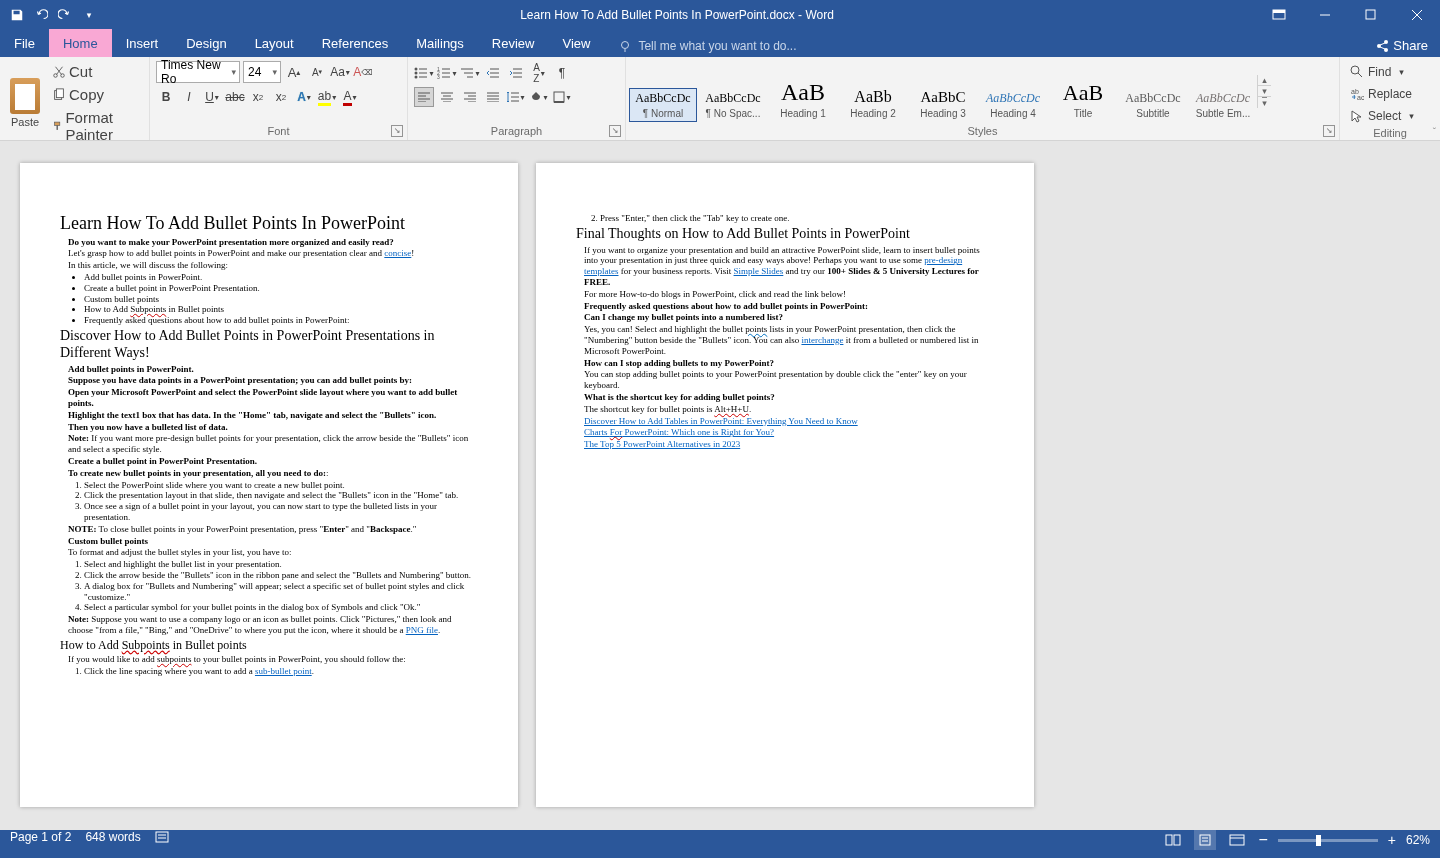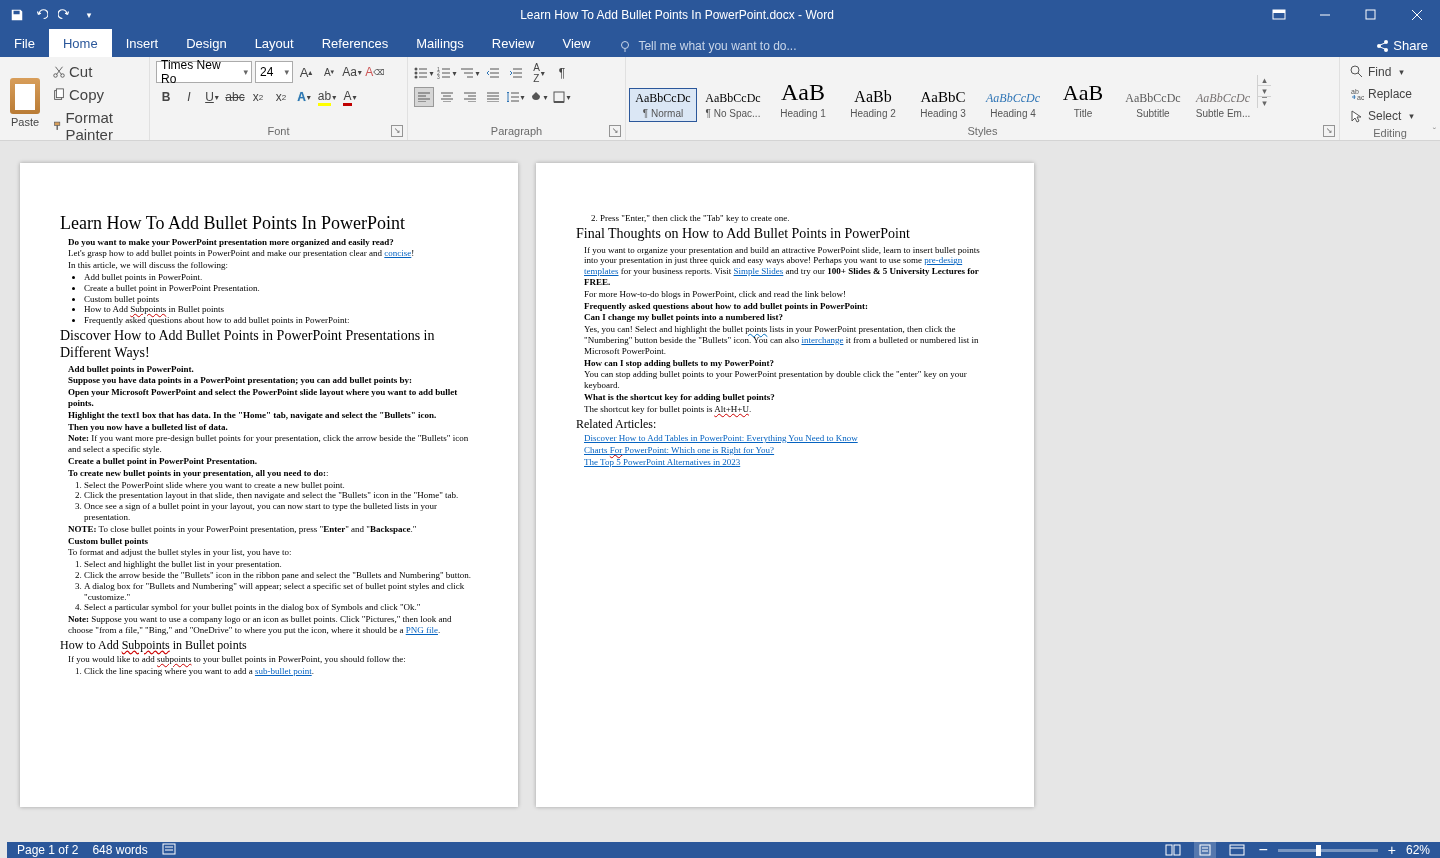--- a/index.html
+++ b/index.html
@@ -11,21 +11,21 @@
 .titlebar .qat-icon { width: 18px; height: 18px; display: flex; align-items: center; justify-content: center; }
 .titlebar .title { flex: 1; text-align: center; }
 .titlebar .wincontrols { display: flex; }
 .titlebar .wincontrols div { width: 46px; height: 29px; display: flex; align-items: center; justify-content: center; }
 .titlebar .extra { width: 46px; display:flex; align-items:center; justify-content:center; }
 
 
 .tabs { background: #2b579a; height: 28px; display: flex; align-items: flex-end; padding-left: 0; font-size: 13px; color: #fff; }
 .tab-file { background: #2b579a; color: #fff; padding: 6px 14px; height: 28px; display:flex; align-items:center; }
 .tab { padding: 6px 14px; height: 28px; cursor: pointer; display:flex; align-items:center; }
-.tab.active { background: #ffffff; color: #2b579a; font-weight: 400; }
+.tab.active { background: #f9a8d4; color: #2b579a; font-weight: 400; }
 .tellme { display: flex; align-items: center; gap: 6px; margin-left: 14px; color: #c9d6e9; font-size: 12px; padding-bottom:4px;}
 .share-btn { margin-left: auto; display:flex; align-items:center; gap:4px; padding: 4px 12px; }
 
 
 .ribbon { background: #f3f3f3; border-bottom: 1px solid #d4d4d4; height: 84px; display: flex; position:relative;}
 .group { border-right: 1px solid #e0e0e0; display: flex; flex-direction: column; justify-content: space-between; }
 .group-body { flex:1; display:flex; align-items:center; padding: 4px 6px 0 6px; }
 .group-label { font-size: 11px; color: #6a6a6a; text-align: center; padding-bottom: 3px; position:relative; }
 .group-label .launcher { position:absolute; right:4px; bottom:3px; width:12px; height:12px; border:1px solid #949494; font-size:8px; line-height:9px; text-align:center; color:#6a6a6a;}
 .btn { padding: 2px 4px; display: flex; align-items: center; gap: 3px; font-size: 15px; color: #444; }
@@ -64,21 +64,21 @@
 .page h2 { font-size:14px; font-weight:400; margin:2px 0;}
 .page h3 { font-size:12px; font-weight:400; margin:2px 0;}
 .page b { font-weight:bold;}
 .page a { color:#0563c1; text-decoration:underline;}
 .page ul, .page ol { margin-left: 24px;}
 .page p { margin:1px 8px;}
 .spellerr { text-decoration: underline wavy #c00; }
 .blueerr { text-decoration: underline wavy #0070c0;}
 
 
-.statusbar { position:absolute; bottom:0; left:7px; right:0; height:16px; background:#2b579a; color:#fff; display:flex; align-items:center; font-size:12px; padding: 0 10px; gap:14px;}
+.statusbar { position:absolute; bottom:0; left:0; right:0; height:28px; background:#2b579a; color:#fff; display:flex; align-items:flex-start; font-size:12px; padding: 0 10px; gap:14px;}
 .statusbar .right { margin-left:auto; display:flex; align-items:center; gap:10px;}
 .viewbtn { width:22px; height:20px; display:flex; align-items:center; justify-content:center;}
 .viewbtn.active { background: rgba(255,255,255,0.2);}
 .zoom-slider { width:100px; height:3px; background: #7b97c1; position:relative;}
 .zoom-slider .thumb{ position:absolute; left:38%; top:-4px; width:5px; height:11px; background:#fff;}
 </style>
 </head>
 <body>
 
 <div class="titlebar">
@@ -189,21 +189,21 @@
             <span>Format Painter</span>
           </div>
       </div>
     </div>
     <div class="group-label"><span>Clipboard</span><span class="launcher">↘</span></div>
   </div>
 
   <div class="group" style="width:258px;">
     <div class="group-body" style="flex-direction:column; align-items:flex-start; gap:4px;">
       <div class="fontrow">
-        <div class="combo" style="width:96px;">Times New Ro</div>
+        <div class="combo" style="width:84px;">Times New Ro</div>
         <div class="combo" style="width:38px;">24</div>
         <div class="smallbtn" style="font-size:13px;">A<span style="font-size:8px;vertical-align:super;">▴</span></div>
         <div class="smallbtn" style="font-size:10px;">A<span style="font-size:7px;vertical-align:super;">▾</span></div>
         <div class="smallbtn drop">Aa</div>
         <div class="smallbtn">
             <span style="color:#c55;">A</span>
             <sub style="font-size:8px;">⌫</sub>
           </div>
       </div>
       <div class="fontrow">
@@ -478,21 +478,20 @@
       <h2>Final Thoughts on How to Add Bullet Points in PowerPoint</h2>
       <p><span>If you want to organize your presentation and build an attractive PowerPoint slide, learn to insert bullet points into your presentation in just three quick and easy ways above! Perhaps you want to use some </span><a>pre-design templates</a><span> for your business reports. Visit </span><a>Simple Slides</a><span> and try our </span><b>100+ Slides &amp; 5 University Lectures for FREE.</b></p>
       <p>For more How-to-do blogs in PowerPoint, click and read the link below!</p>
       <p><b>Frequently asked questions about how to add bullet points in PowerPoint:</b></p>
       <p><b>Can I change my bullet points into a numbered list?</b></p>
       <p><span>Yes, you can! Select and highlight the bullet </span><span class="blueerr">points</span><span> lists in your PowerPoint presentation, then click the "Numbering" button beside the "Bullets" icon. You can also </span><a>interchange</a><span> it from a bulleted or numbered list in Microsoft PowerPoint.</span></p>
       <p><b>How can I stop adding bullets to my PowerPoint?</b></p>
       <p>You can stop adding bullet points to your PowerPoint presentation by double click the "enter" key on your keyboard.</p>
       <p><b>What is the shortcut key for adding bullet points?</b></p>
       <p><span>The shortcut key for bullet points is </span><span class="spellerr">Alt+H+U</span><span>.</span></p>
-      <h3>Related Articles:</h3>
       <p><a>Discover How to Add Tables in PowerPoint: Everything You Need to Know</a></p>
       <p><a>Charts <span class="spellerr">For</span> PowerPoint: Which one is Right for You?</a></p>
       <p><a>The Top 5 PowerPoint Alternatives in 2023</a></p>
     </div>
   </div>
 </div>
 
 <div class="statusbar">
   <span>Page 1 of 2</span>
   <span>648 words</span>

